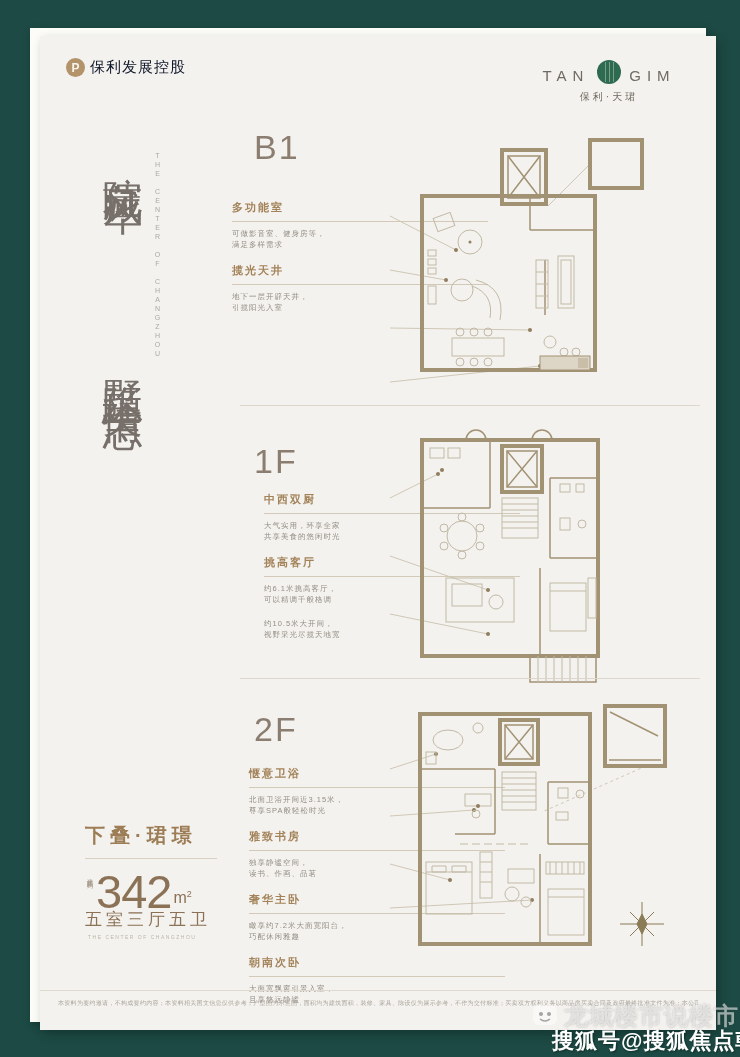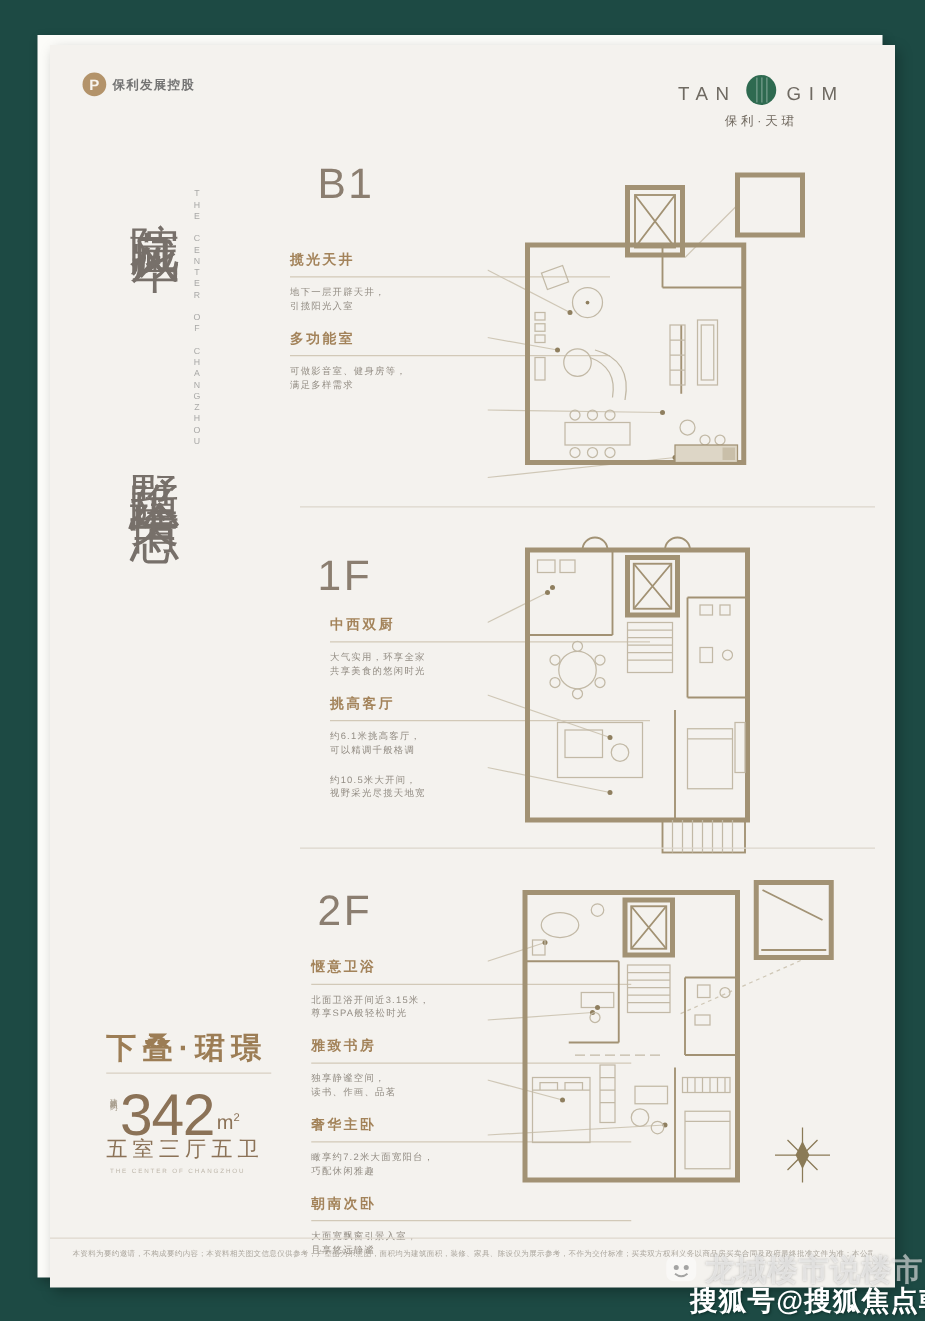--- a/index.html
+++ b/index.html
@@ -21,21 +21,21 @@
   }
   .front-card > * { position:absolute; }
 
   
   .dev-logo { left:26px; top:22px; display:flex; align-items:center; gap:5px; }
   .dev-logo .mark {
     width:19px; height:19px; border-radius:50%; background:#b righteous;
     background:#b3936a; color:#f7f4ee; font-size:12px; font-weight:bold;
     display:flex; align-items:center; justify-content:center;
   }
-  .dev-logo .txt { color:#737373; font-size:10px; letter-spacing:1px; font-weight:bold; }
+  .dev-logo .txt { color:#0f172a; font-size:15px; letter-spacing:1px; font-weight:normal; }
 
   .brand { left:auto; right:22px; top:24px; width:170px; text-align:center; }
   .brand .en { display:flex; align-items:flex-end; justify-content:center; gap:8px;
     color:#6f6a62; font-size:15px; letter-spacing:6px; }
   .brand .circle { width:24px; height:24px; border-radius:50%; background:#2e6a50;
     position:relative; overflow:hidden; flex:0 0 24px; }
   .brand .circle i { position:absolute; top:2px; bottom:2px; width:1px; background:rgba(255,255,255,.35); }
   .brand .circle i:nth-child(1){ left:8px; } .brand .circle i:nth-child(2){ left:12px; } .brand .circle i:nth-child(3){ left:16px; }
   .brand .cn { margin-top:6px; color:#70695f; font-size:10px; letter-spacing:3px; }
 
@@ -70,21 +70,21 @@
 
   .divider { left:200px; width:460px; height:1px; background:#dcd6cb; }
   .dv1 { top:369px; } .dv2 { top:642px; }
 
   .plan { position:absolute; }
   .plan-b1 { left:350px; top:94px; }
   .plan-1f { left:350px; top:382px; }
   .plan-2f { left:350px; top:658px; }
 
   
-  .unit-name { left:45px; top:786px; color:#9c7d55; font-size:24px; letter-spacing:5px; font-weight:bold; }
+  .unit-name { left:45px; top:786px; color:#9c7d55; font-size:20px; letter-spacing:5px; font-weight:bold; }
   .unit-rule { left:45px; top:822px; width:132px; height:1px; background:#d8d0c2; }
   .area-row { left:45px; top:828px; display:flex; align-items:center; }
   .area-label { writing-mode:vertical-rl; text-orientation:upright;
     font-size:6px; color:#a79d8d; height:36px; letter-spacing:1px; margin-right:2px; }
   .area-value { color:#8b7257; font-size:47px; letter-spacing:-1px; }
   .area-unit { color:#8b7257; font-size:16px; margin:14px 0 0 2px; }
   .area-unit sup { font-size:9px; }
   .unit-rooms { left:45px; top:872px; color:#8b7257; font-size:17px; letter-spacing:4px; }
   .unit-en { left:48px; top:898px; color:#bdb6aa; font-size:5px; letter-spacing:1.5px; }
 
@@ -136,26 +136,26 @@
     <div class="cn">保利·天珺</div>
   </div>
 
   <div class="headline p1">院藏风华</div>
   <div class="headline p2">墅隐塔尖情志</div>
   <div class="headline-en">THE CENTER OF CHANGZHOU</div>
 
   <div class="floor-h fh-b1">B1</div>
   <div class="features ft-b1">
     <div class="feature">
+      <div class="t">多功能室</div>
+      <div class="d"><span>可做影音室、健身房等，</span><br><span>满足多样需求</span></div>
+    </div>
+    <div class="feature">
       <div class="t">揽光天井</div>
       <div class="d"><span>地下一层开辟天井，</span><br><span>引揽阳光入室</span></div>
-    </div>
-    <div class="feature">
-      <div class="t">多功能室</div>
-      <div class="d"><span>可做影音室、健身房等，</span><br><span>满足多样需求</span></div>
     </div>
   </div>
 
   <svg class="plan plan-b1" width="306" height="270" viewBox="0 0 306 270">
     <path class="lead" d="M0,86 L66,120"></path>
       <circle class="dot" cx="66" cy="120" r="2"></circle>
     <path class="lead" d="M0,140 L56,150"></path>
       <circle class="dot" cx="56" cy="150" r="2"></circle>
     <path class="lead" d="M0,198 L140,200"></path>
       <circle class="dot" cx="140" cy="200" r="2"></circle>

